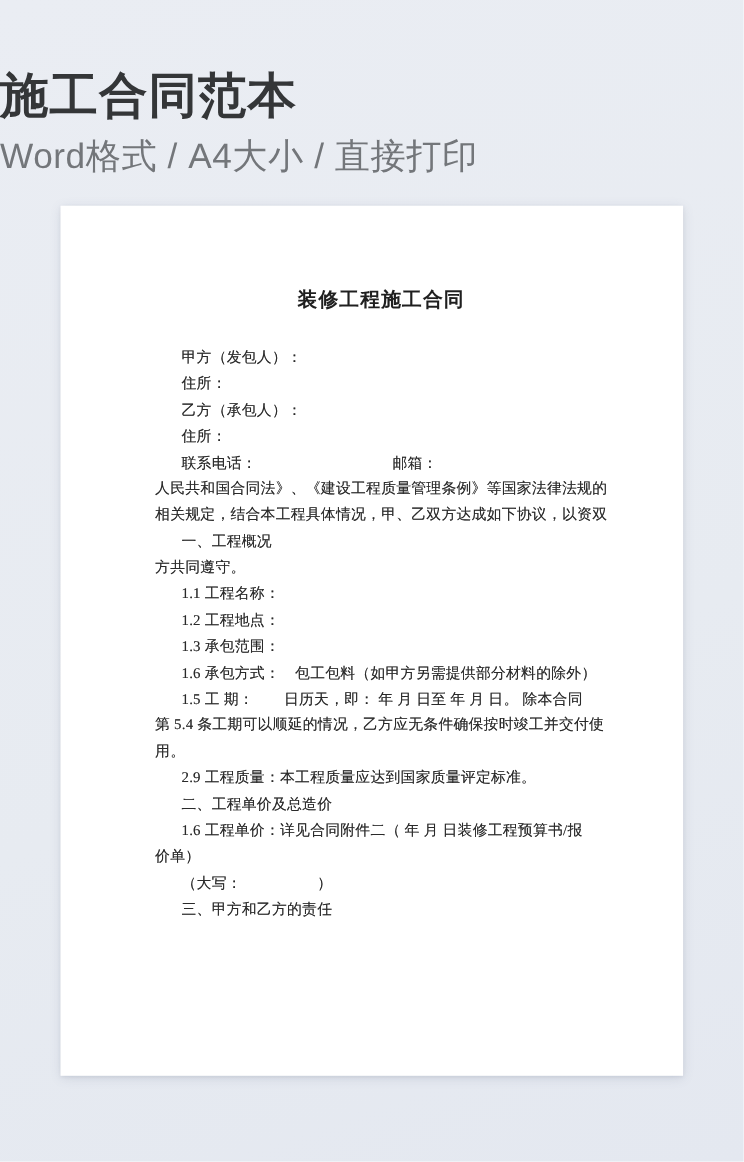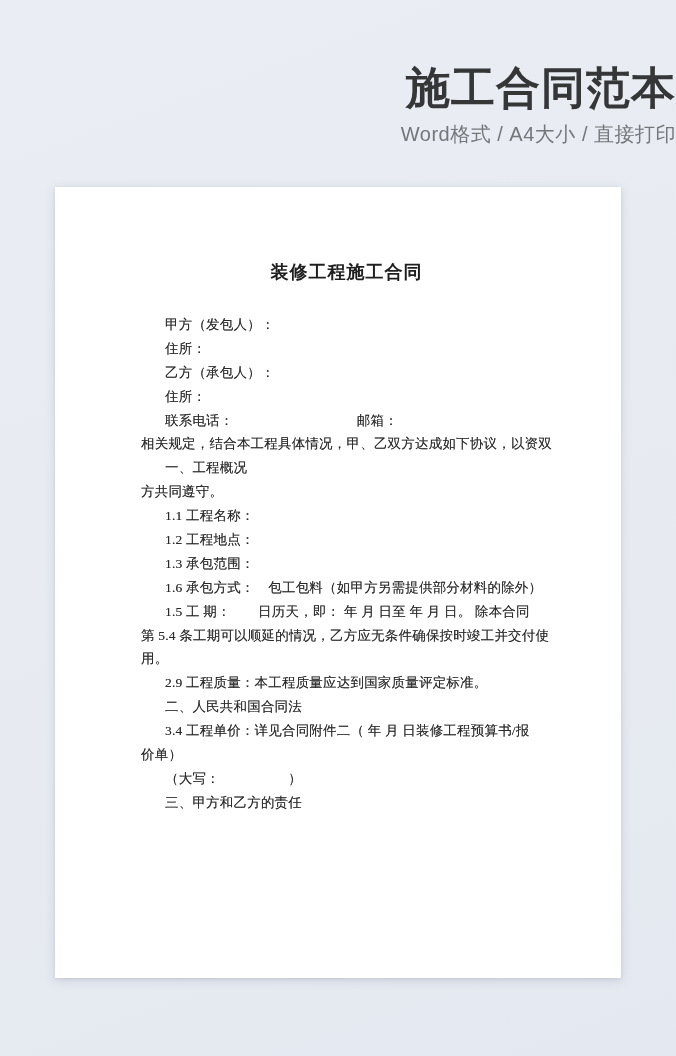--- a/index.html
+++ b/index.html
@@ -6,33 +6,33 @@
   html, body {
     width: 676px; height: 1056px;
     font-family: "Liberation Sans", "DejaVu Sans", sans-serif;
   }
   body {
     background: linear-gradient(160deg, #eaedf3 0%, #e7ebf1 60%, #e4e8f0 100%);
     position: relative;
     overflow: hidden;
   }
   .header {
-    text-align: right;
+    text-align: left;
     padding-top: 64px;
   }
   .header-title {
     font-size: 44px;
     font-weight: 800;
     color: #343638;
     letter-spacing: 1px;
     line-height: 1.1;
   }
   .header-subtitle {
     margin-top: 9px;
-    font-size: 20px;
+    font-size: 32px;
     font-weight: 400;
     color: #73767a;
     letter-spacing: 0.5px;
   }
   .paper {
     position: absolute;
     left: 55px;
     top: 187px;
     width: 566px;
     height: 791px;
@@ -81,31 +81,32 @@
 
 <main>
   <div class="paper">
     <h2 class="doc-title">装修工程施工合同</h2>
     <div class="doc-body">
         <div class="doc-line indent">甲方（发包人）：</div>
         <div class="doc-line indent">住所：</div>
         <div class="doc-line indent">乙方（承包人）：</div>
         <div class="doc-line indent">住所：</div>
         <div class="doc-line indent">联系电话：　　　　　　　　　邮箱：</div>
+        <div class="doc-line">人民共和国合同法》、《建设工程质量管理条例》等国家法律法规的</div>
         <div class="doc-line">相关规定，结合本工程具体情况，甲、乙双方达成如下协议，以资双</div>
         <div class="doc-line indent">一、工程概况</div>
         <div class="doc-line">方共同遵守。</div>
         <div class="doc-line indent">1.1 工程名称：</div>
         <div class="doc-line indent">1.2 工程地点：</div>
         <div class="doc-line indent">1.3 承包范围：</div>
         <div class="doc-line indent">1.6 承包方式：　包工包料（如甲方另需提供部分材料的除外）</div>
         <div class="doc-line indent">1.5 工 期：　　日历天，即： 年 月 日至 年 月 日。 除本合同</div>
         <div class="doc-line">第 5.4 条工期可以顺延的情况，乙方应无条件确保按时竣工并交付使</div>
         <div class="doc-line">用。</div>
         <div class="doc-line indent">2.9 工程质量：本工程质量应达到国家质量评定标准。</div>
-        <div class="doc-line indent">二、人民共和国合同法</div>
-        <div class="doc-line indent">3.4 工程单价：详见合同附件二（ 年 月 日装修工程预算书/报</div>
+        <div class="doc-line indent">二、工程单价及总造价</div>
+        <div class="doc-line indent">1.6 工程单价：详见合同附件二（ 年 月 日装修工程预算书/报</div>
         <div class="doc-line">价单）</div>
         <div class="doc-line indent">（大写：　　　　　）</div>
         <div class="doc-line indent">三、甲方和乙方的责任</div>
       </div>
   </div>
 </main>
 
 </body></html>

